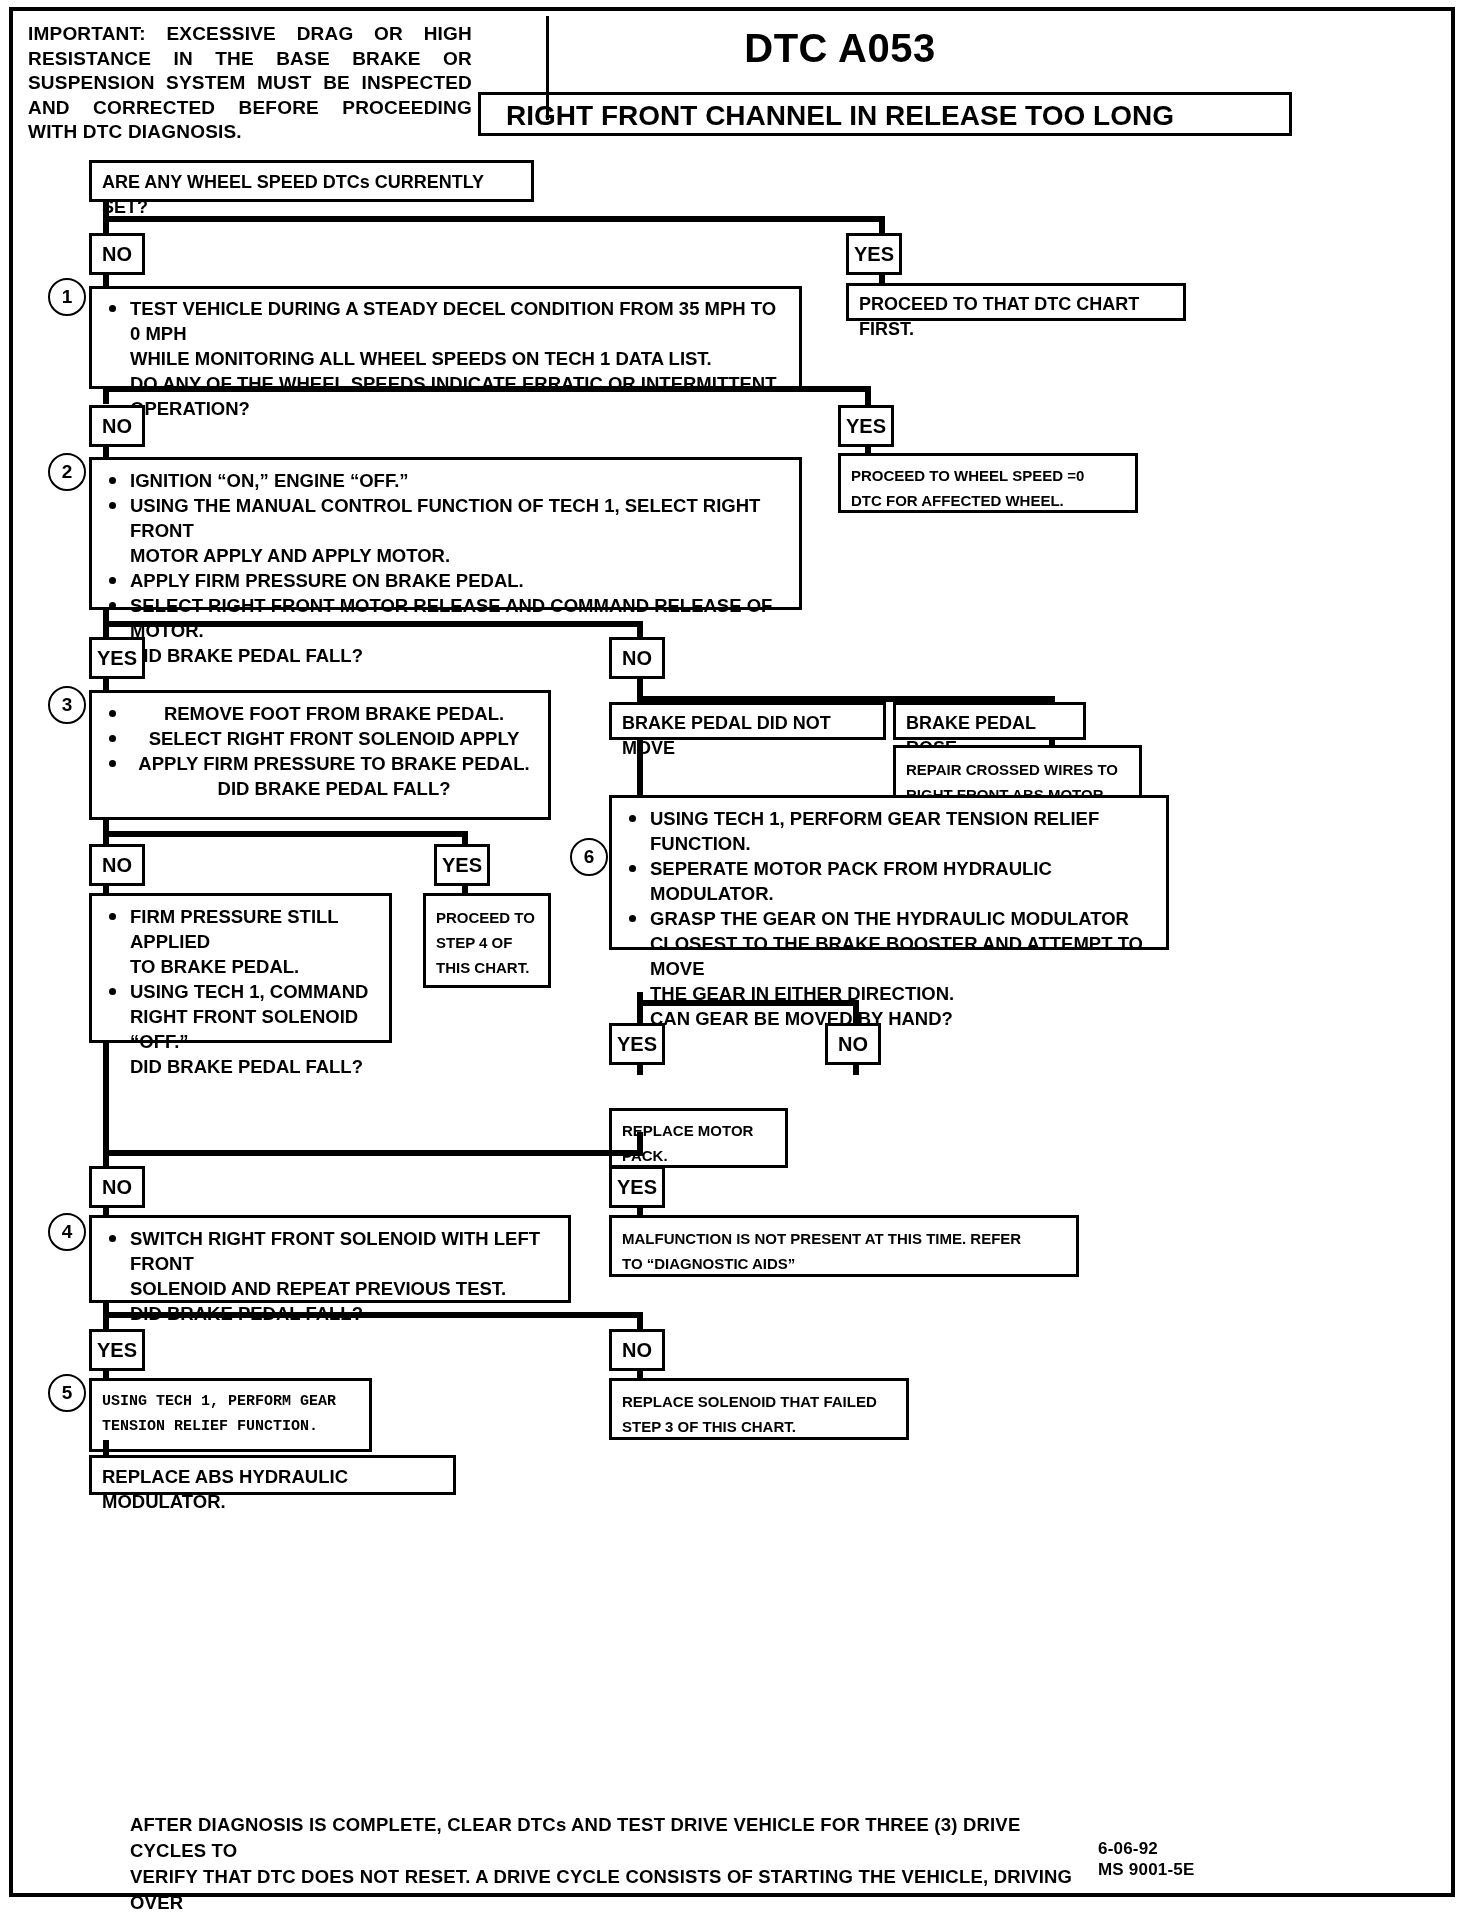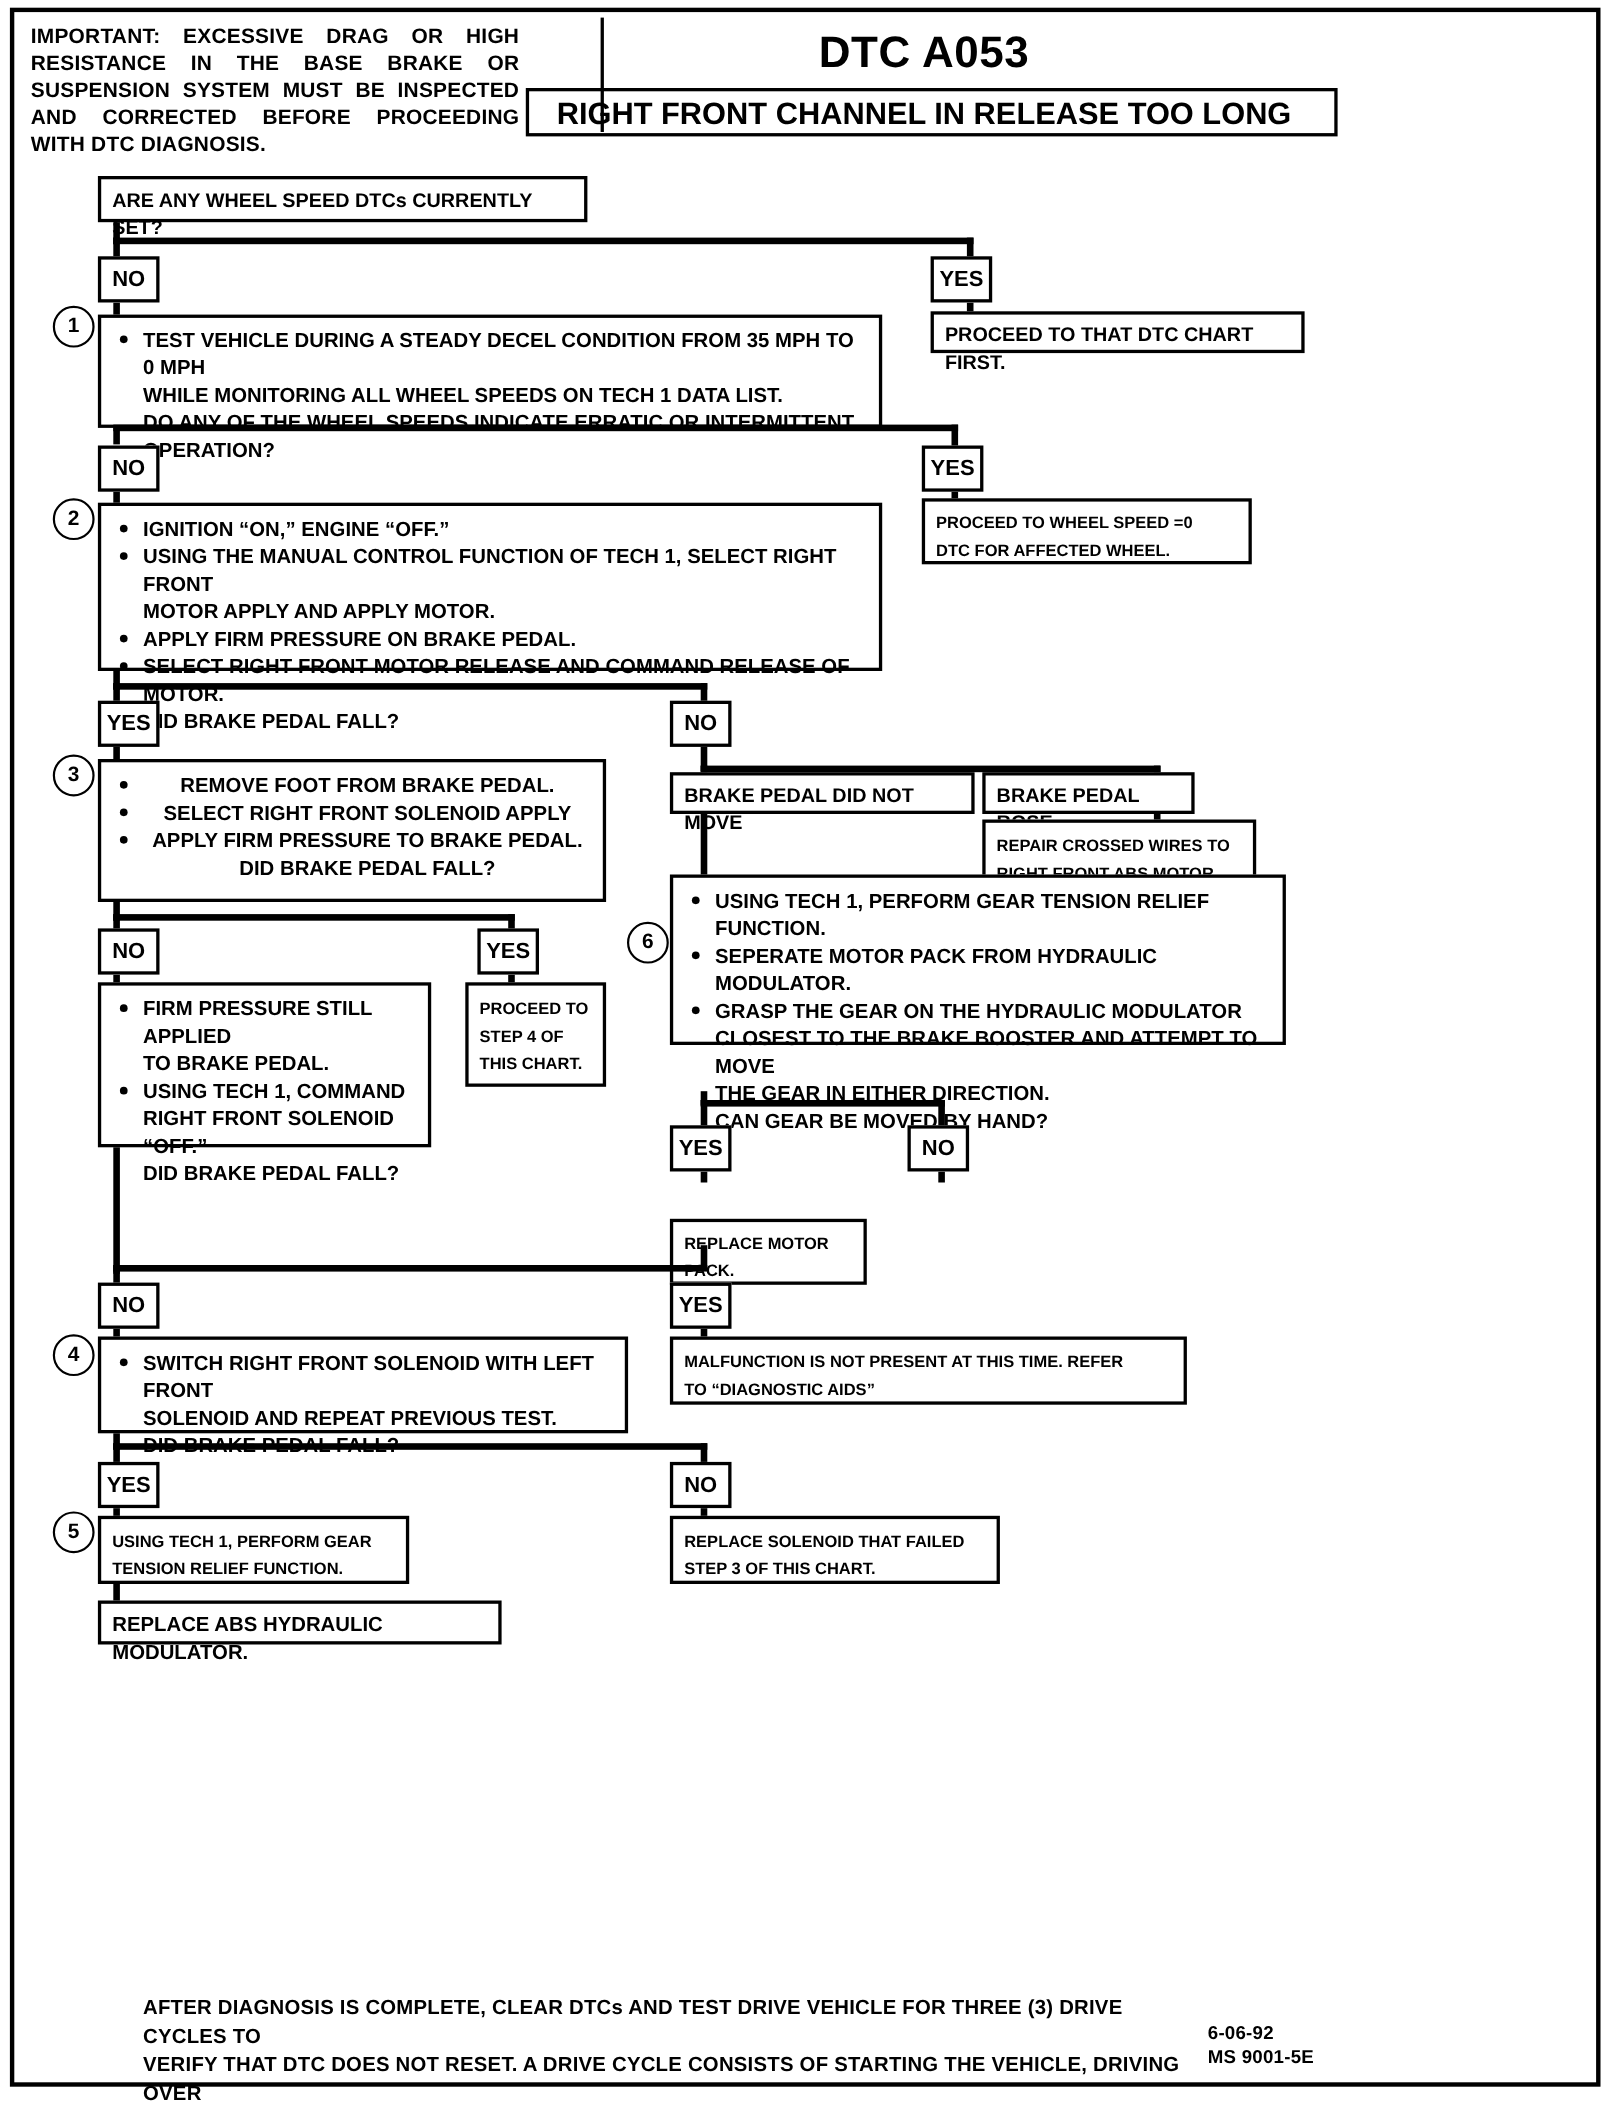--- a/index.html
+++ b/index.html
@@ -26,21 +26,21 @@
   }
   #titlebox{
     position:absolute;left:478px;top:14px;width:724px;height:106px;
   }
   #title-main{
     position:absolute;left:0;top:12px;width:724px;
     text-align:center;font-size:40px;font-weight:bold;color:#000;
     letter-spacing:0.5px;
   }
   #title-sub-wrap{
-    position:absolute;left:0;top:66px;width:738px;height:44px;
+    position:absolute;left:0;top:78px;width:814px;height:44px;
     border:3px solid #000;box-sizing:border-box;
   }
   #title-sub{
     position:absolute;left:0;top:5px;width:718px;
     text-align:center;font-size:28px;font-weight:bold;color:#000;
     letter-spacing:0px;
   }
   
   #hdr-divider{
     position:absolute;left:546px;top:16px;width:3px;height:104px;background:#000;
@@ -323,21 +323,21 @@
   <div class="vline" style="left:637px;top:1371px;height:10px;"></div>
 
   <div class="box" style="left:609px;top:1378px;width:300px;height:62px;">
     <div class="content" style="padding-top:8px;">
       <div class="plain">REPLACE SOLENOID THAT FAILED</div>
       <div class="plain">STEP 3 OF THIS CHART.</div>
     </div>
   </div>
 
   <div class="circle" style="left:48px;top:1374px;">5</div>
-  <div class="box" style="left:89px;top:1378px;width:283px;height:62px;">
+  <div class="box" style="left:89px;top:1378px;width:283px;height:74px;font-family:Liberation Mono, monospace;">
     <div class="content" style="padding-top:8px;">
       <div class="plain">USING TECH 1, PERFORM GEAR</div>
       <div class="plain">TENSION RELIEF FUNCTION.</div>
     </div>
   </div>
 
   <div class="vline" style="left:103px;top:1440px;height:18px;"></div>
   <div class="box" style="left:89px;top:1455px;width:367px;height:40px;">
     <div class="content" style="padding-top:6px;">REPLACE ABS HYDRAULIC MODULATOR.</div>
   </div>

